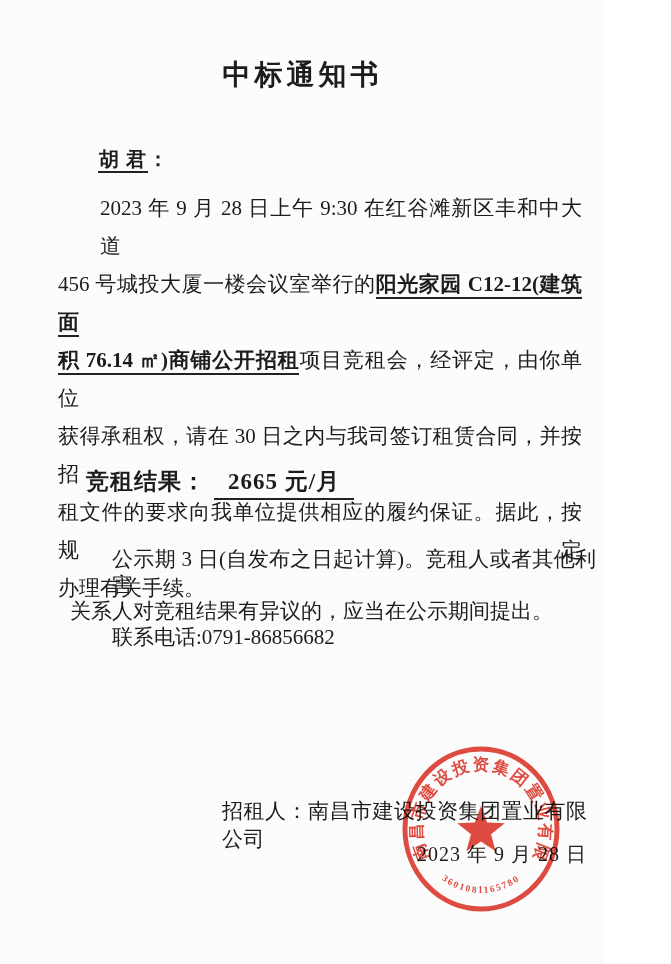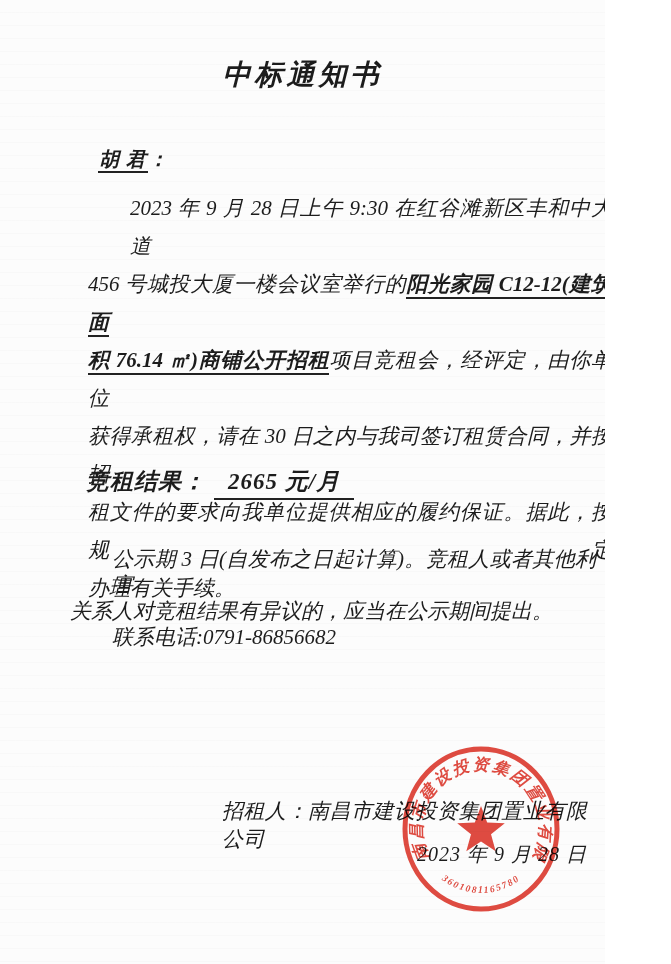--- a/index.html
+++ b/index.html
@@ -4,33 +4,32 @@
 <style>
   html,body { margin:0; padding:0; background:#ffffff; }
   .page {
     position:relative; width:605px; height:964px; overflow:hidden;
     background:#fcfcfc;
     background-image:repeating-linear-gradient(180deg,
       rgba(255,255,255,0) 0px, rgba(255,255,255,0) 12px,
       rgba(0,0,0,0.016) 12px, rgba(0,0,0,0.016) 13px);
     font-family:"Liberation Serif","DejaVu Serif",serif;
     color:#1c1c1c;
-    font-style:italic;
   }
   .doc-title {
     position:absolute; top:56px; left:0; right:0;
     text-align:center; font-size:28px; font-weight:bold; letter-spacing:4px;
   }
   .salutation {
     position:absolute; top:146px; left:98px;
     font-size:20px; font-weight:bold; letter-spacing:1px;
   }
   .salutation .uname { border-bottom:2px solid #222; padding:0 1px 1px 1px; }
   .para { font-size:21px; }
-  .para1 { position:absolute; top:189px; left:88px; width:524px; line-height:38px; }
+  .para1 { position:absolute; top:189px; left:58px; width:524px; line-height:38px; }
   .para2 { position:absolute; top:546px; left:70px; width:526px; line-height:26px; }
   .tline { text-align:left; }
   .tline.jfull { text-align:justify; text-align-last:justify; }
   .tline.indent { padding-left:42px; }
   .tline span.b { font-weight:bold; }
   .tline span.u { border-bottom:2px solid #222; padding-bottom:1px; }
   .result-line {
     position:absolute; top:466px; left:86px;
     font-size:23px; font-weight:bold; letter-spacing:1px;
   }

